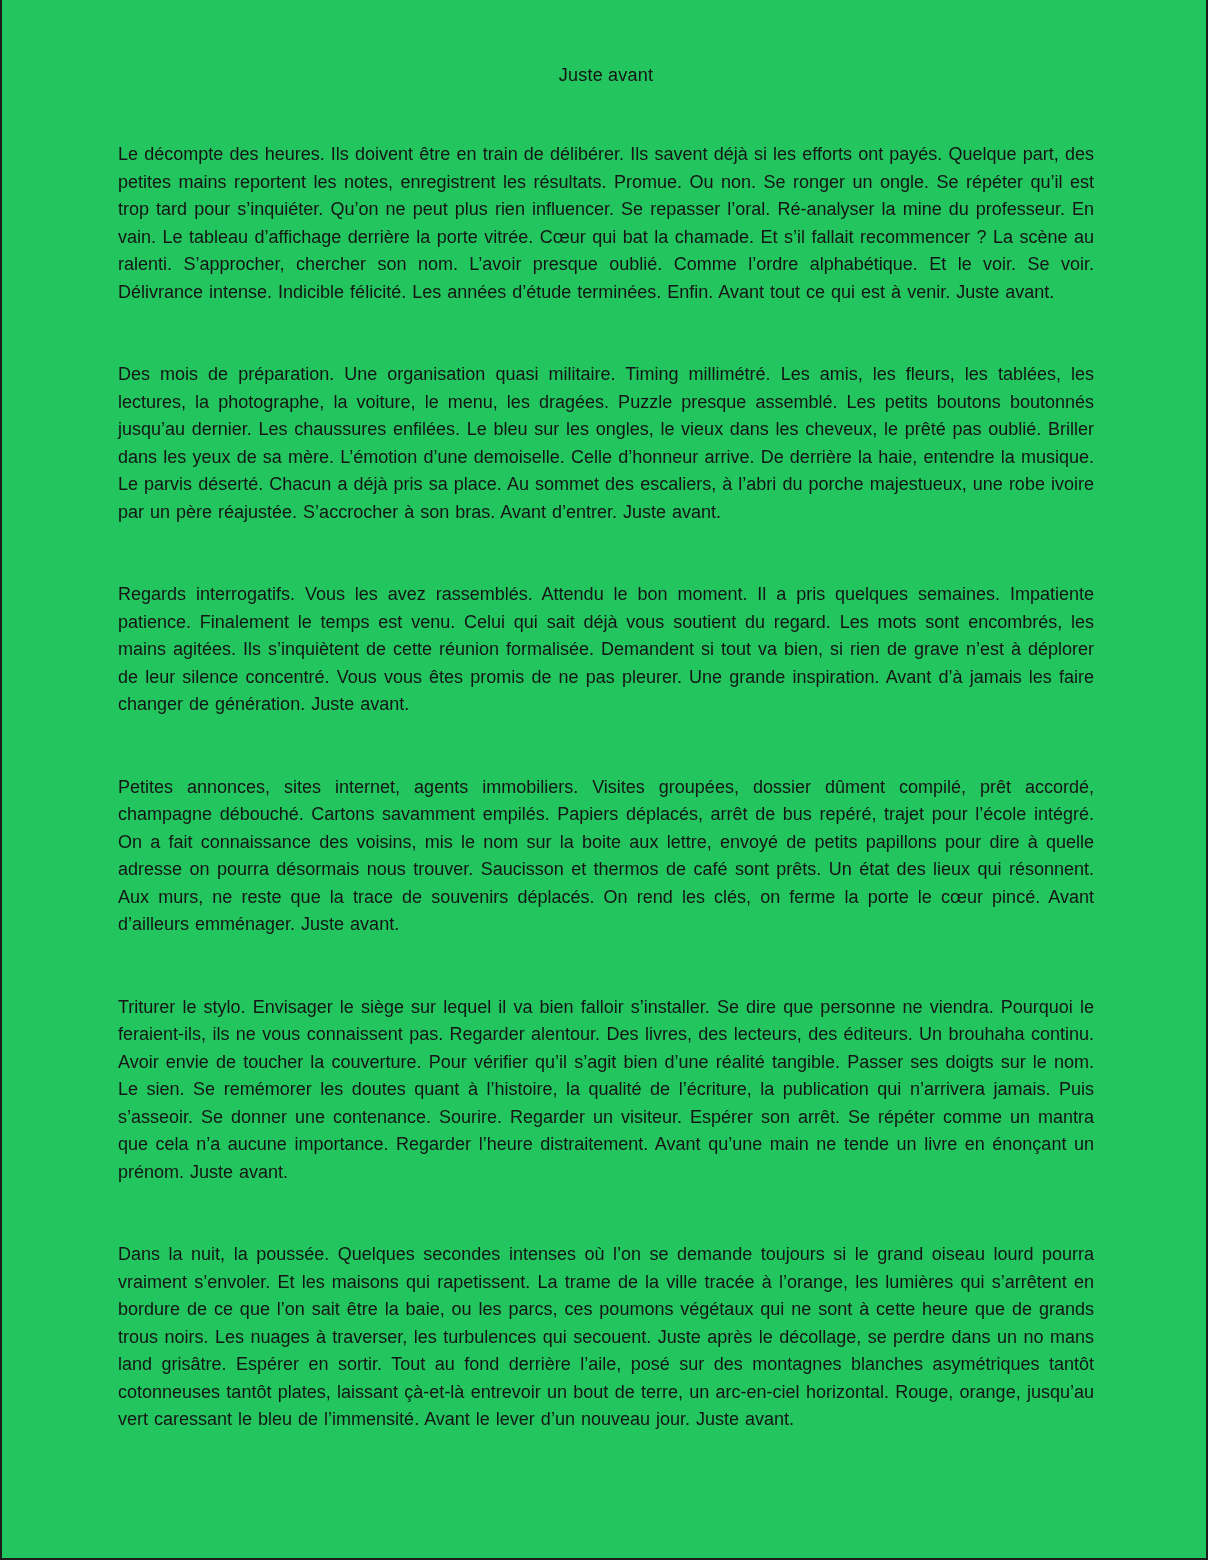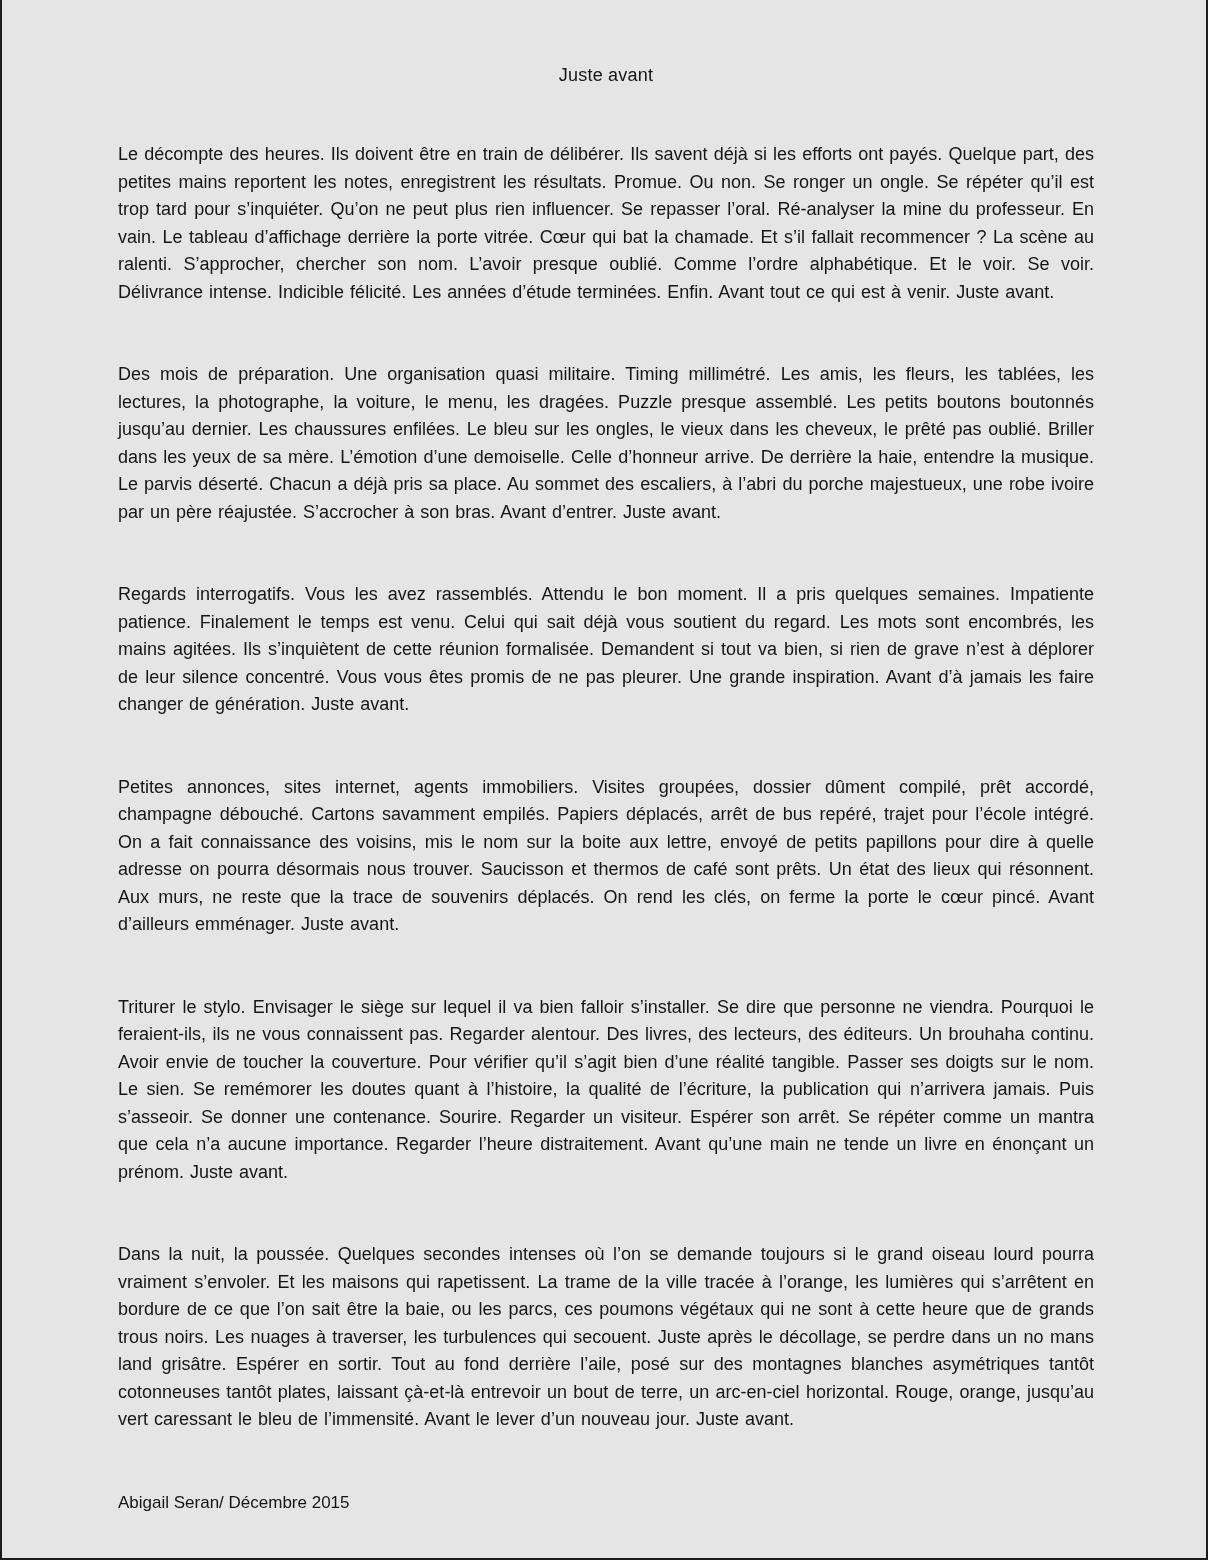--- a/index.html
+++ b/index.html
@@ -5,21 +5,21 @@
   * { margin: 0; padding: 0; box-sizing: border-box; }
   html, body {
     width: 1208px;
     background: #ffffff;
     font-family: "Liberation Sans", "DejaVu Sans", sans-serif;
   }
   .page {
     position: relative;
     width: 1208px;
     height: 1560px;
-    background: #e5e5e5;
+    background: #22c55e;
     border-left: 2px solid #1c1c1c;
     border-right: 2px solid #1c1c1c;
     border-bottom: 2px solid #1c1c1c;
     overflow: hidden;
   }
   .content {
     position: absolute;
     top: 0;
     left: 116px;
     width: 976px;
@@ -52,15 +52,14 @@
 
 <div class="page">
   <div class="content">
     <h1 class="doc-title">Juste avant</h1>
     <p class="doc-paragraph">Le décompte des heures. Ils doivent être en train de délibérer. Ils savent déjà si les efforts ont payés. Quelque part, des petites mains reportent les notes, enregistrent les résultats. Promue. Ou non. Se ronger un ongle. Se répéter qu’il est trop tard pour s’inquiéter. Qu’on ne peut plus rien influencer. Se repasser l’oral. Ré-analyser la mine du professeur. En vain. Le tableau d’affichage derrière la porte vitrée. Cœur qui bat la chamade. Et s’il fallait recommencer ? La scène au ralenti. S’approcher, chercher son nom. L’avoir presque oublié. Comme l’ordre alphabétique. Et le voir. Se voir. Délivrance intense. Indicible félicité. Les années d’étude terminées. Enfin. Avant tout ce qui est à venir. Juste avant.</p>
     <p class="doc-paragraph">Des mois de préparation. Une organisation quasi militaire. Timing millimétré. Les amis, les fleurs, les tablées, les lectures, la photographe, la voiture, le menu, les dragées. Puzzle presque assemblé. Les petits boutons boutonnés jusqu’au dernier. Les chaussures enfilées. Le bleu sur les ongles, le vieux dans les cheveux, le prêté pas oublié. Briller dans les yeux de sa mère. L’émotion d’une demoiselle. Celle d’honneur arrive. De derrière la haie, entendre la musique. Le parvis déserté. Chacun a déjà pris sa place. Au sommet des escaliers, à l’abri du porche majestueux, une robe ivoire par un père réajustée. S’accrocher à son bras. Avant d’entrer. Juste avant.</p>
     <p class="doc-paragraph">Regards interrogatifs. Vous les avez rassemblés. Attendu le bon moment. Il a pris quelques semaines. Impatiente patience. Finalement le temps est venu. Celui qui sait déjà vous soutient du regard. Les mots sont encombrés, les mains agitées. Ils s’inquiètent de cette réunion formalisée. Demandent si tout va bien, si rien de grave n’est à déplorer de leur silence concentré. Vous vous êtes promis de ne pas pleurer. Une grande inspiration. Avant d’à jamais les faire changer de génération. Juste avant.</p>
     <p class="doc-paragraph">Petites annonces, sites internet, agents immobiliers. Visites groupées, dossier dûment compilé, prêt accordé, champagne débouché. Cartons savamment empilés. Papiers déplacés, arrêt de bus repéré, trajet pour l’école intégré. On a fait connaissance des voisins, mis le nom sur la boite aux lettre, envoyé de petits papillons pour dire à quelle adresse on pourra désormais nous trouver. Saucisson et thermos de café sont prêts. Un état des lieux qui résonnent. Aux murs, ne reste que la trace de souvenirs déplacés. On rend les clés, on ferme la porte le cœur pincé. Avant d’ailleurs emménager. Juste avant.</p>
     <p class="doc-paragraph">Triturer le stylo. Envisager le siège sur lequel il va bien falloir s’installer. Se dire que personne ne viendra. Pourquoi le feraient-ils, ils ne vous connaissent pas. Regarder alentour. Des livres, des lecteurs, des éditeurs. Un brouhaha continu. Avoir envie de toucher la couverture. Pour vérifier qu’il s’agit bien d’une réalité tangible. Passer ses doigts sur le nom. Le sien. Se remémorer les doutes quant à l’histoire, la qualité de l’écriture, la publication qui n’arrivera jamais. Puis s’asseoir. Se donner une contenance. Sourire. Regarder un visiteur. Espérer son arrêt. Se répéter comme un mantra que cela n’a aucune importance. Regarder l’heure distraitement. Avant qu’une main ne tende un livre en énonçant un prénom. Juste avant.</p>
     <p class="doc-paragraph">Dans la nuit, la poussée. Quelques secondes intenses où l’on se demande toujours si le grand oiseau lourd pourra vraiment s’envoler. Et les maisons qui rapetissent. La trame de la ville tracée à l’orange, les lumières qui s’arrêtent en bordure de ce que l’on sait être la baie, ou les parcs, ces poumons végétaux qui ne sont à cette heure que de grands trous noirs. Les nuages à traverser, les turbulences qui secouent. Juste après le décollage, se perdre dans un no mans land grisâtre. Espérer en sortir. Tout au fond derrière l’aile, posé sur des montagnes blanches asymétriques tantôt cotonneuses tantôt plates, laissant çà-et-là entrevoir un bout de terre, un arc-en-ciel horizontal. Rouge, orange, jusqu’au vert caressant le bleu de l’immensité. Avant le lever d’un nouveau jour. Juste avant.</p>
-    <p class="doc-footer">Abigail Seran/ Décembre 2015</p>
   </div>
 </div>
 
 </body></html>

